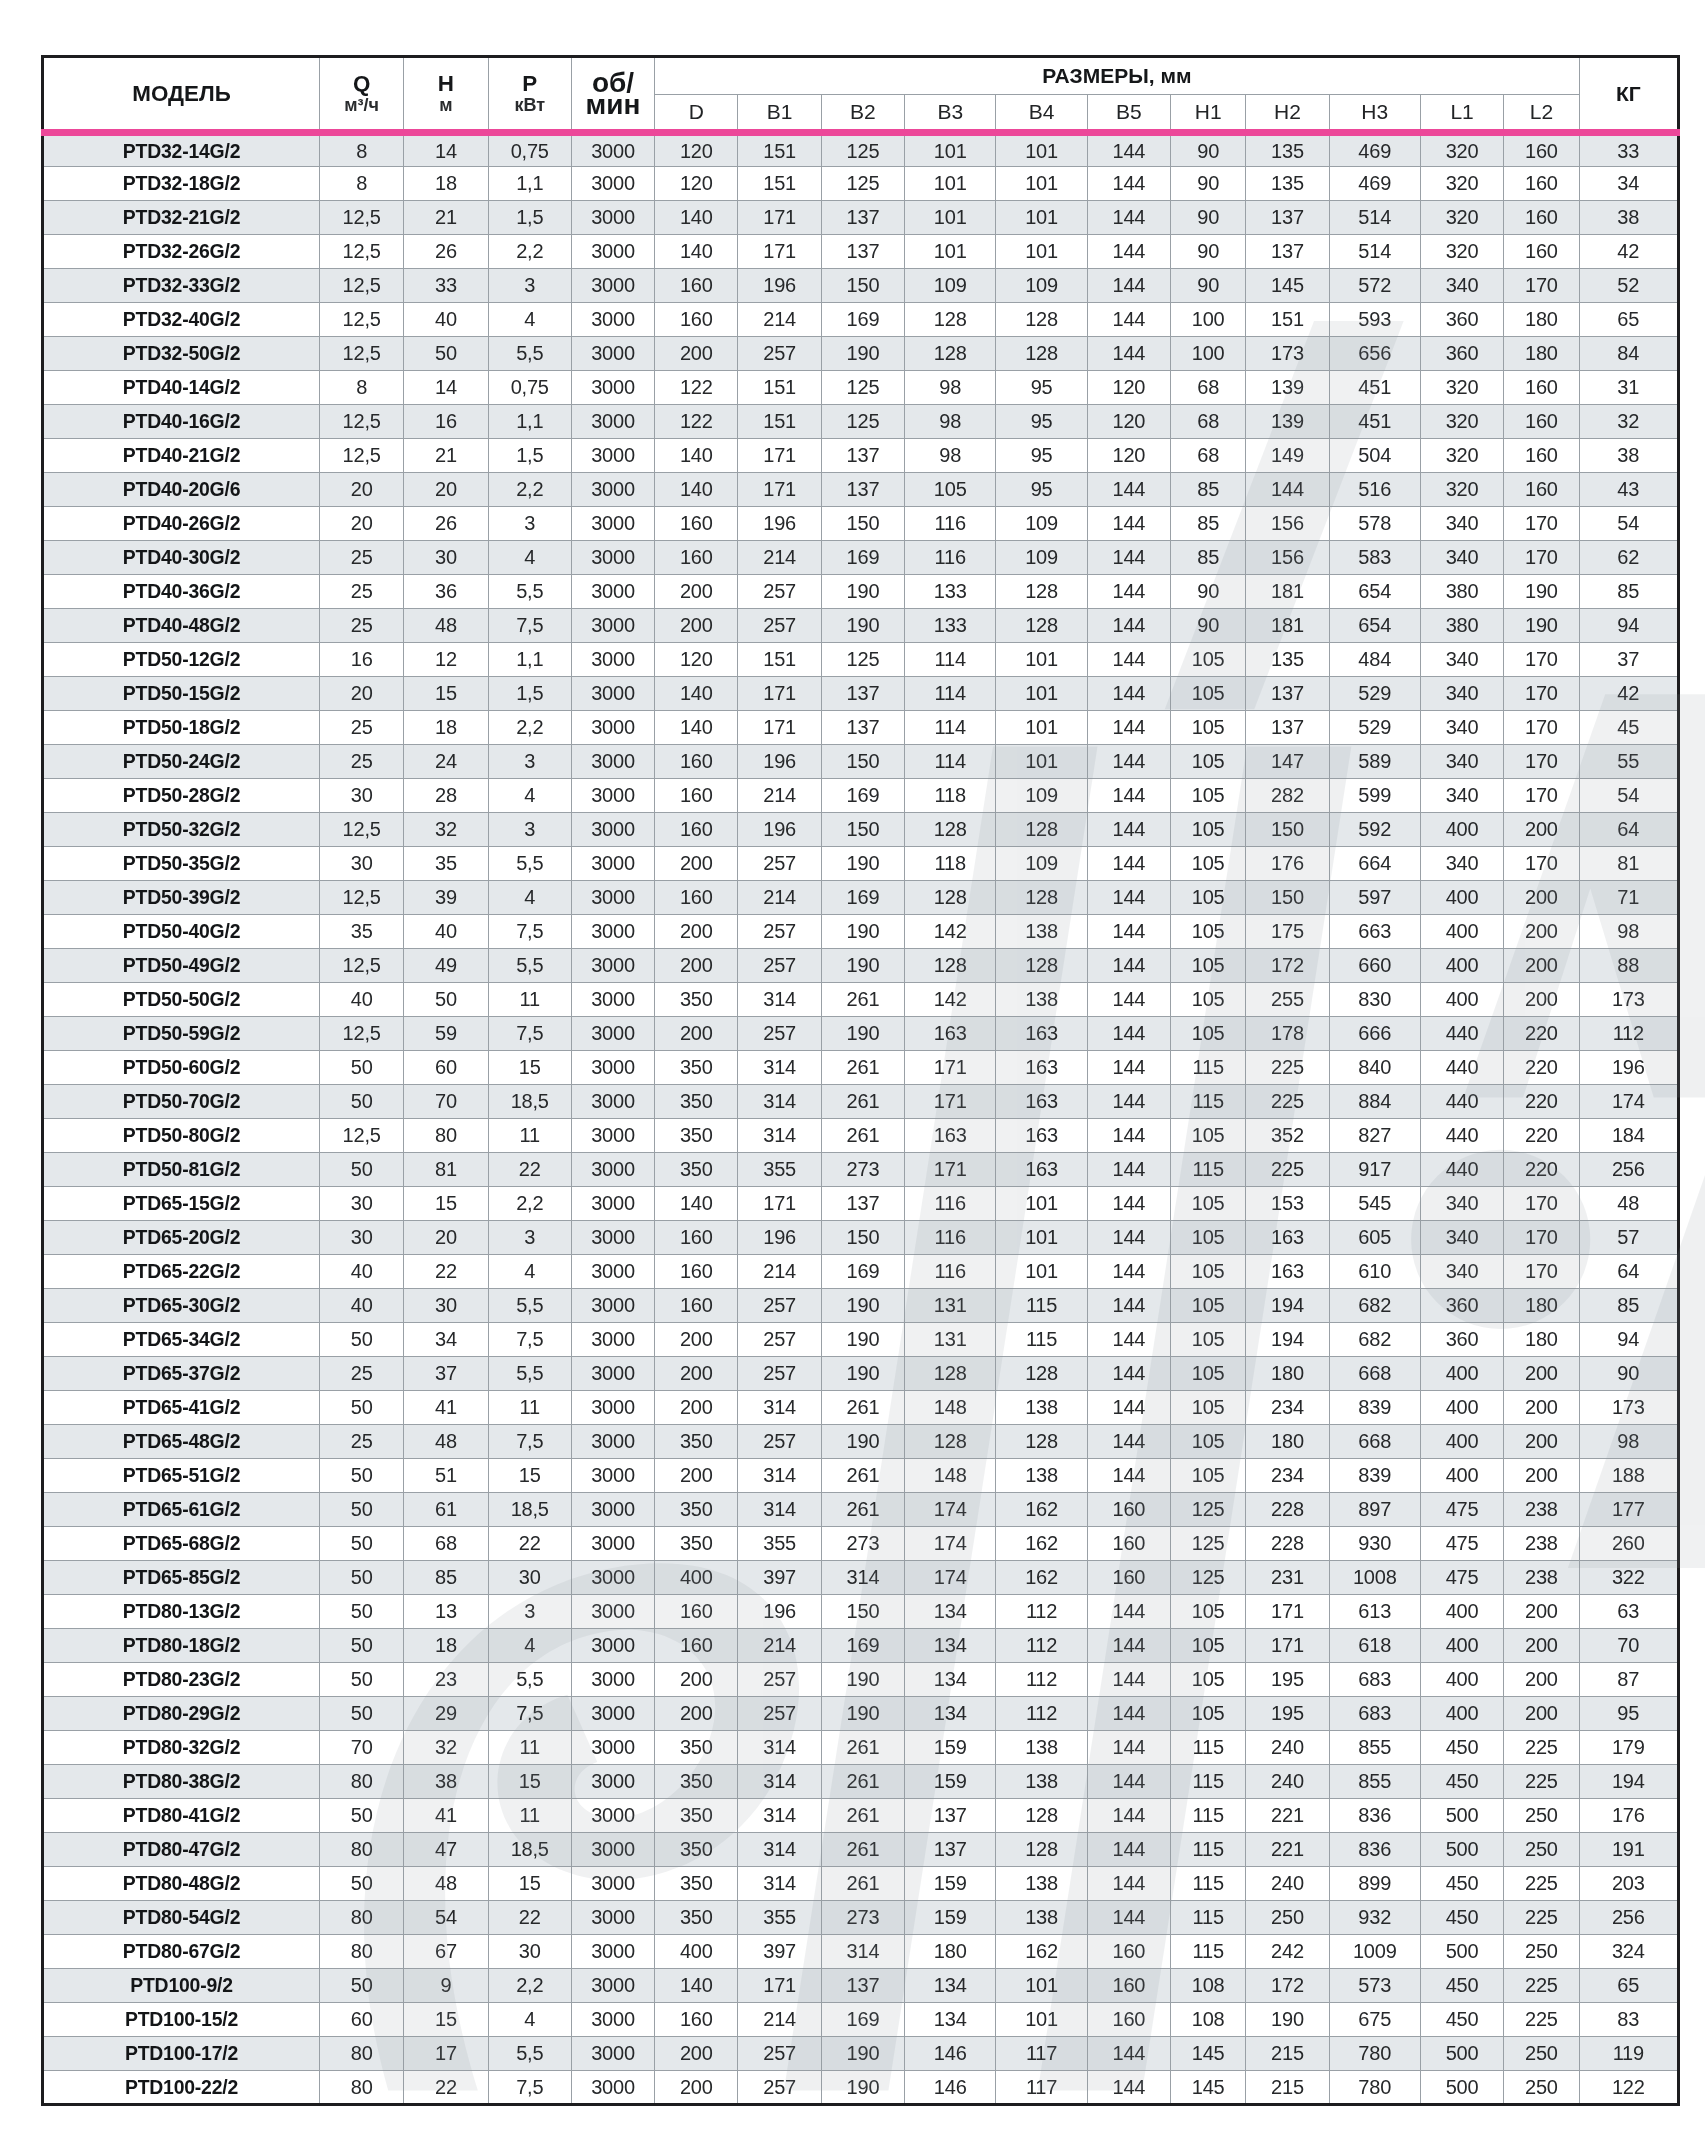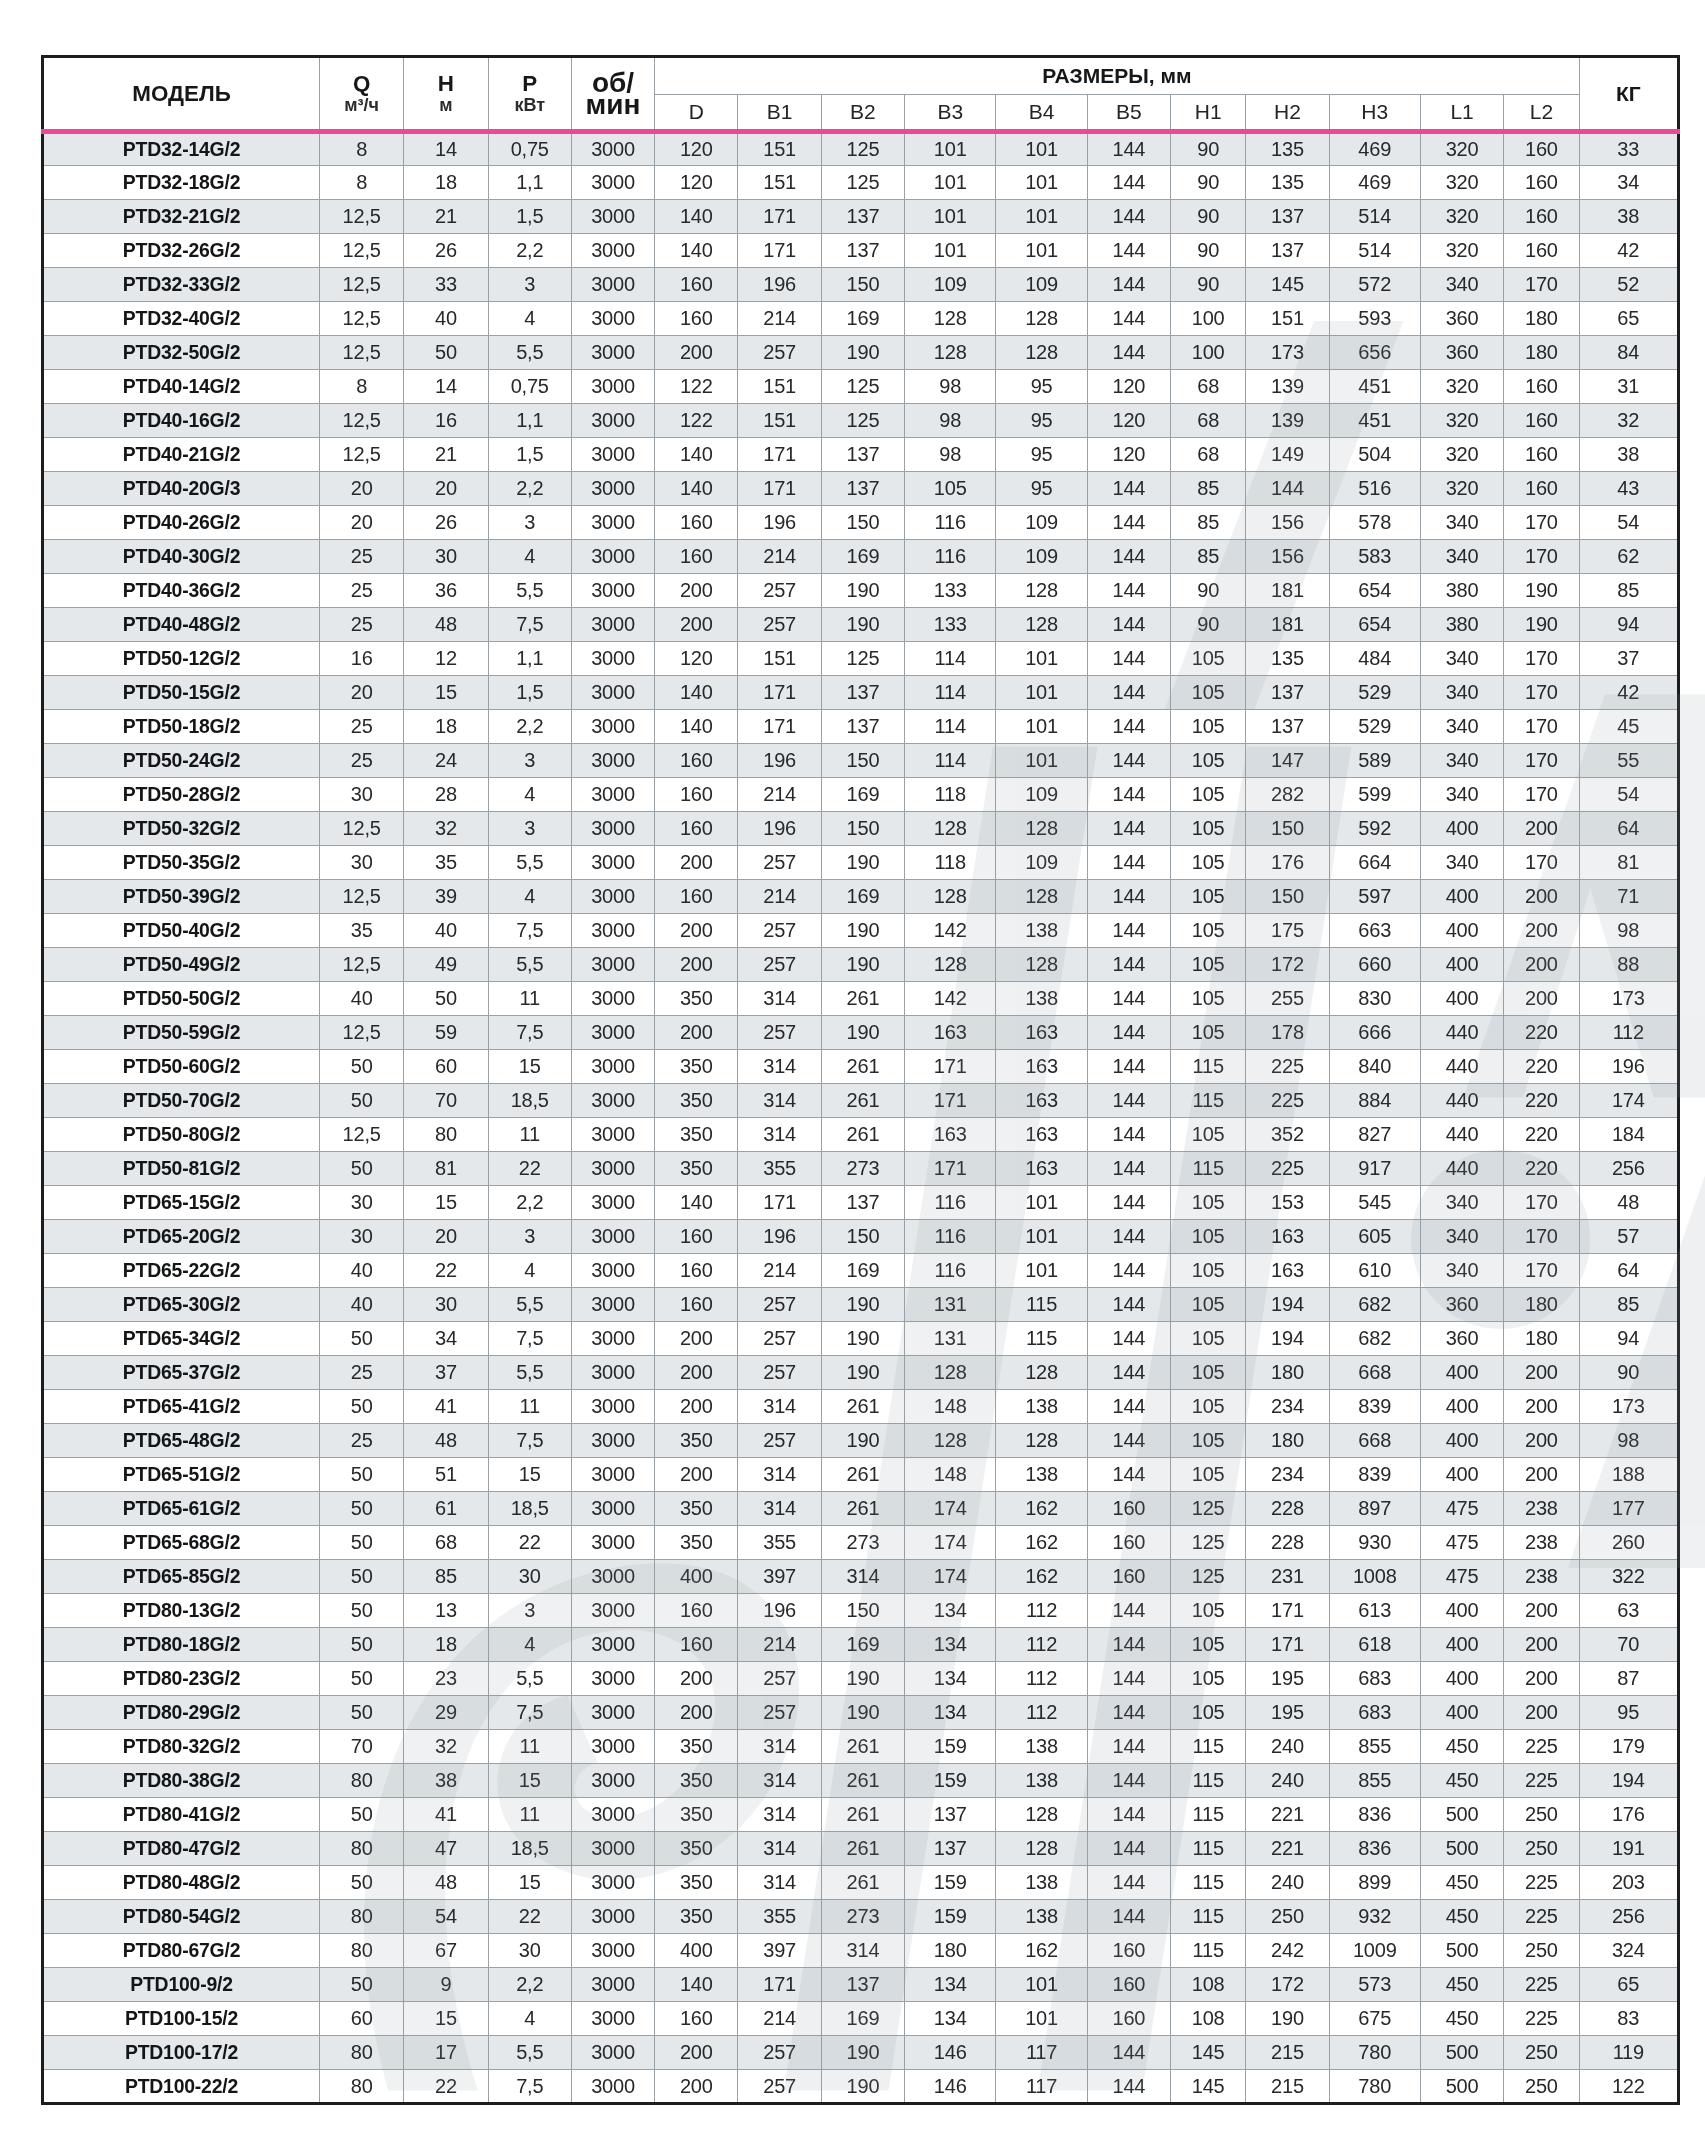--- a/index.html
+++ b/index.html
@@ -42,21 +42,21 @@
 
   th,td{
     border:1.5px solid #99a0a6;
     text-align:center;
     vertical-align:middle;
     padding:0;
     color:#222426;
     overflow:hidden;
     white-space:nowrap;
   }
-  thead{border-bottom:5px solid #ec4899;}
+  thead{border-bottom:7px solid #ec4899;}
   thead tr.hr1 th{height:36px;background:#ffffff;}
   thead tr.hr2 th{height:34px;background:#ffffff;font-weight:400;font-size:21px;}
   th.model-h{font-size:22.4px;font-weight:700;color:#151719;}
   th.qhp .sym{display:block;font-size:22.4px;font-weight:700;line-height:24px;color:#151719;}
   th.qhp .unit{display:block;font-size:18px;font-weight:700;line-height:19.4px;color:#2a2c2e;}
   th.rpm-h div{font-size:28px;font-weight:700;line-height:21.6px;color:#151719;}
   th.dims-h{font-size:21px;font-weight:700;color:#151719;}
   th.kg-h{font-size:21px;font-weight:700;color:#151719;}
 
   tbody tr{height:34px;}
@@ -325,21 +325,21 @@
           <td>95</td>
           <td>120</td>
           <td>68</td>
           <td>149</td>
           <td>504</td>
           <td>320</td>
           <td>160</td>
           <td>38</td>
         </tr>
         <tr>
-          <td class="model">PTD40-20G/3</td>
+          <td class="model">PTD40-20G/6</td>
           <td>20</td>
           <td>20</td>
           <td>2,2</td>
           <td>3000</td>
           <td>140</td>
           <td>171</td>
           <td>137</td>
           <td>105</td>
           <td>95</td>
           <td>144</td>

